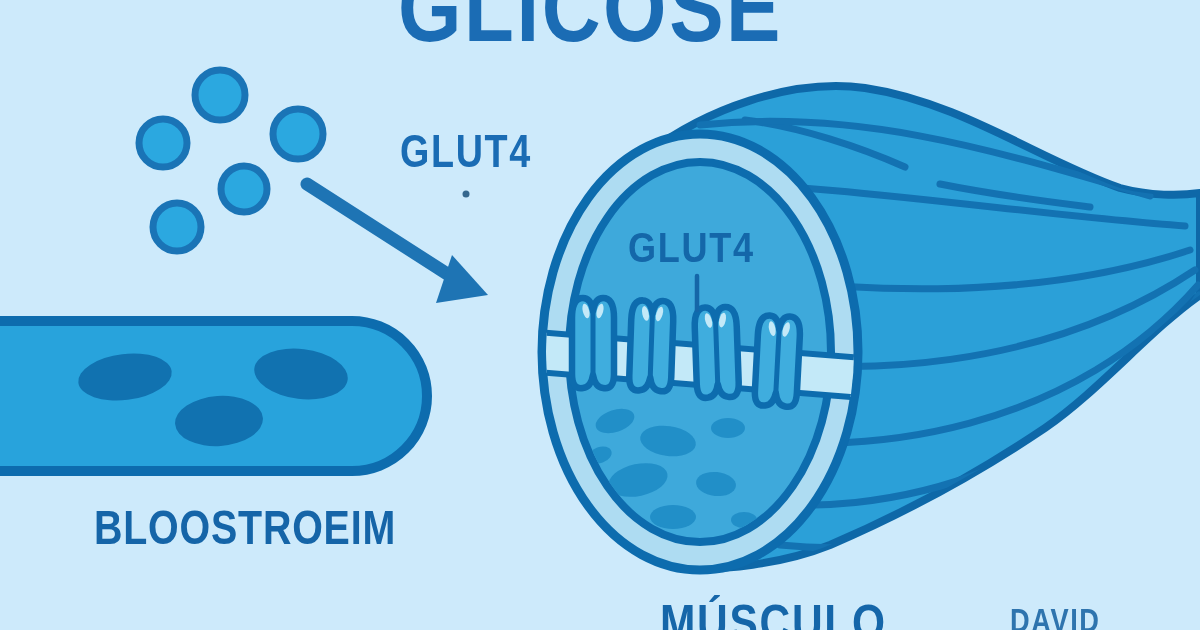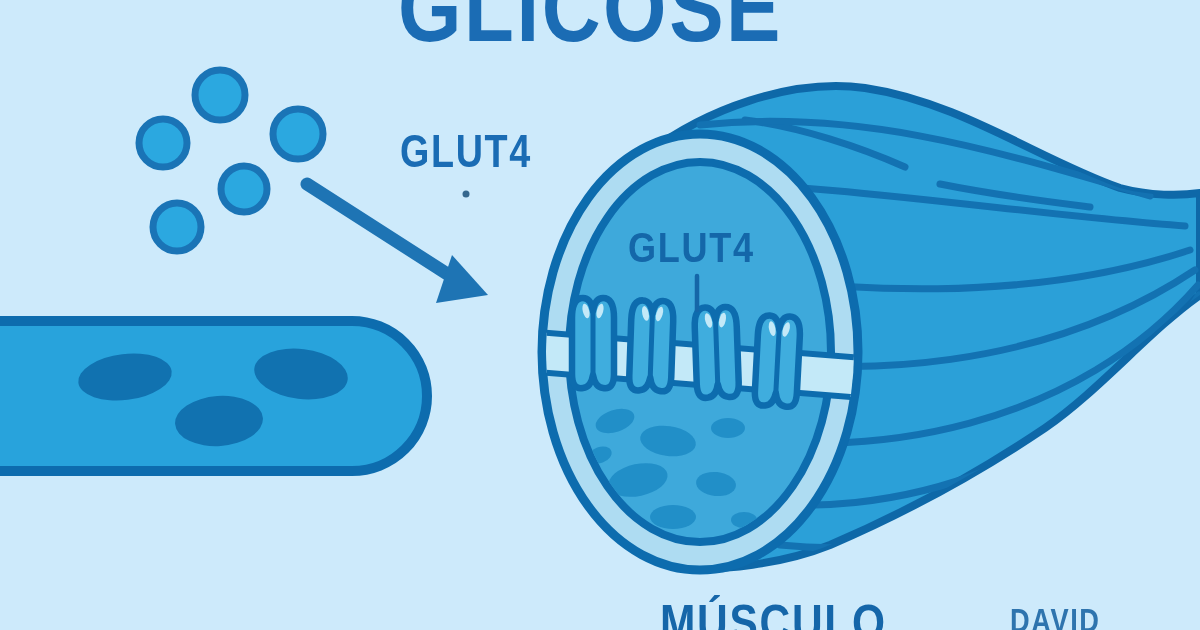--- a/index.html
+++ b/index.html
@@ -129,20 +129,23 @@
   </div>
 
   <div class="lbl glut4-arrow-lbl">
     <span class="sq">GLUT4</span>
   </div>
 
   <div class="lbl glut4-cell-lbl">
     <span class="sq">GLUT4</span>
   </div>
 
+  <div class="lbl bloodstream-lbl">
+    <span class="sq">BLOOSTROEIM</span>
+  </div>
 
   <div class="lbl muscle-lbl">
     <span class="sq">MÚSCULO</span>
   </div>
 
   <div class="lbl david-lbl">
     <span class="sq">DAVID</span>
   </div>
 
 </div>

